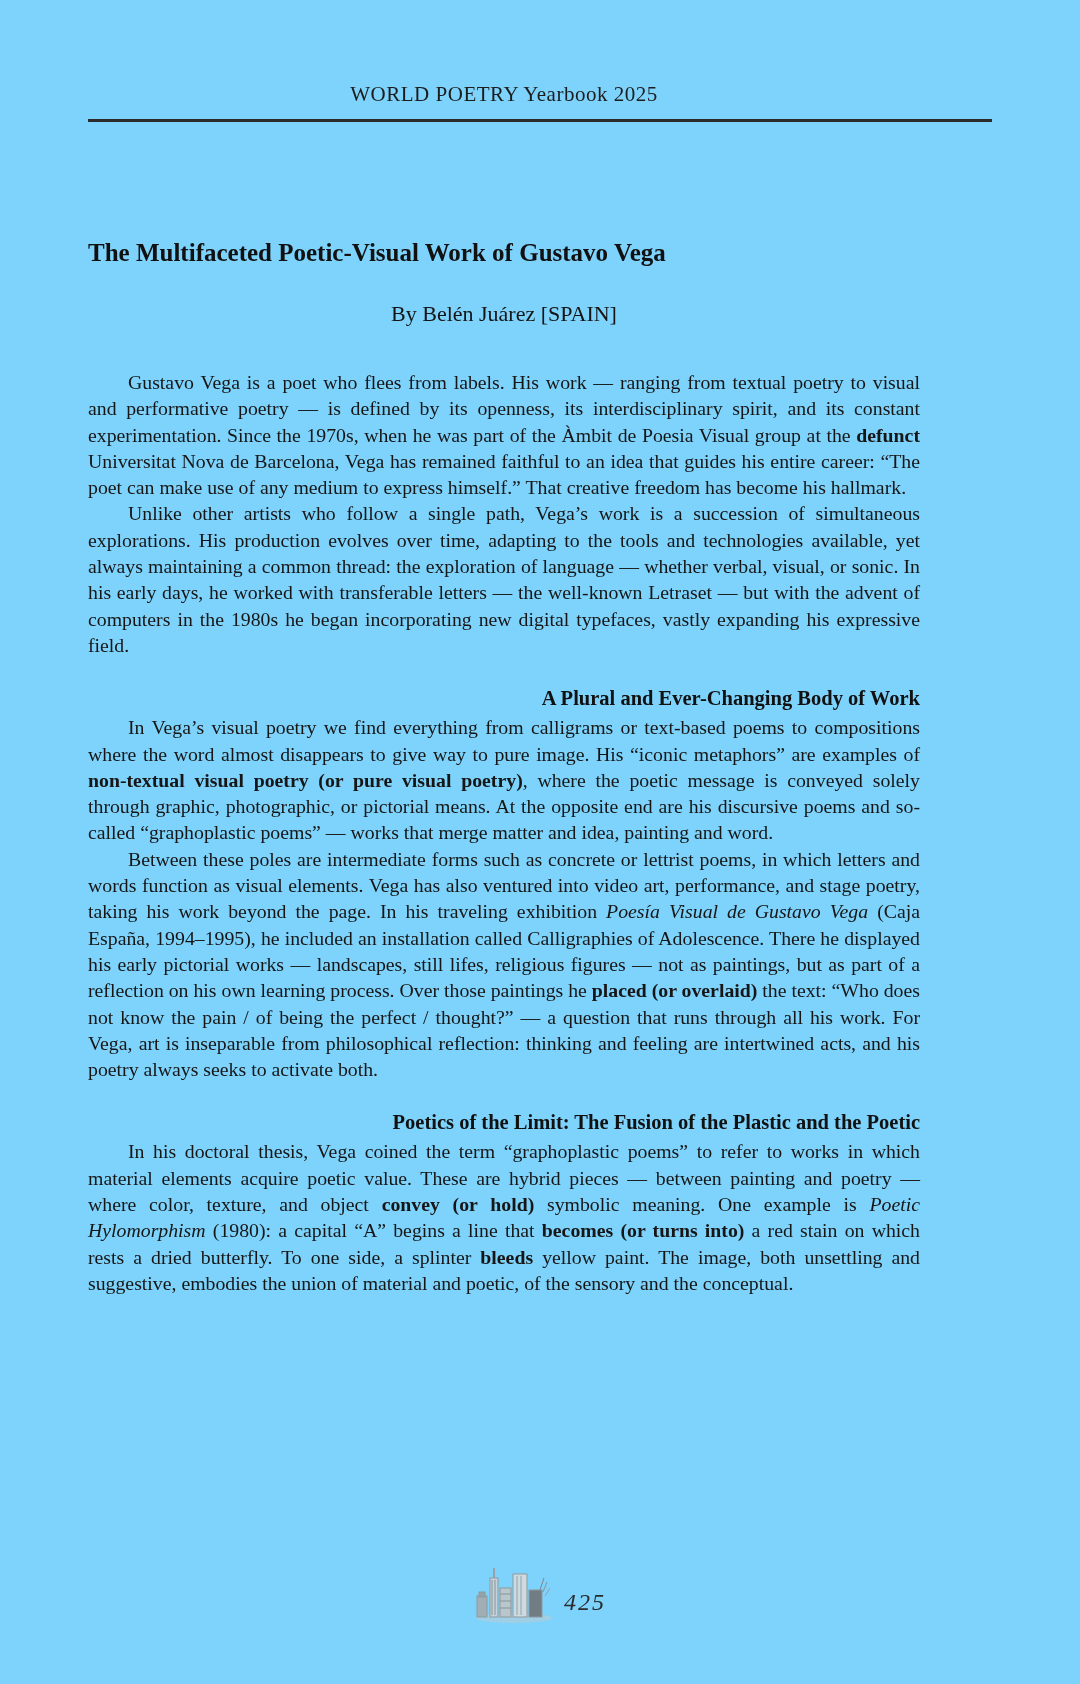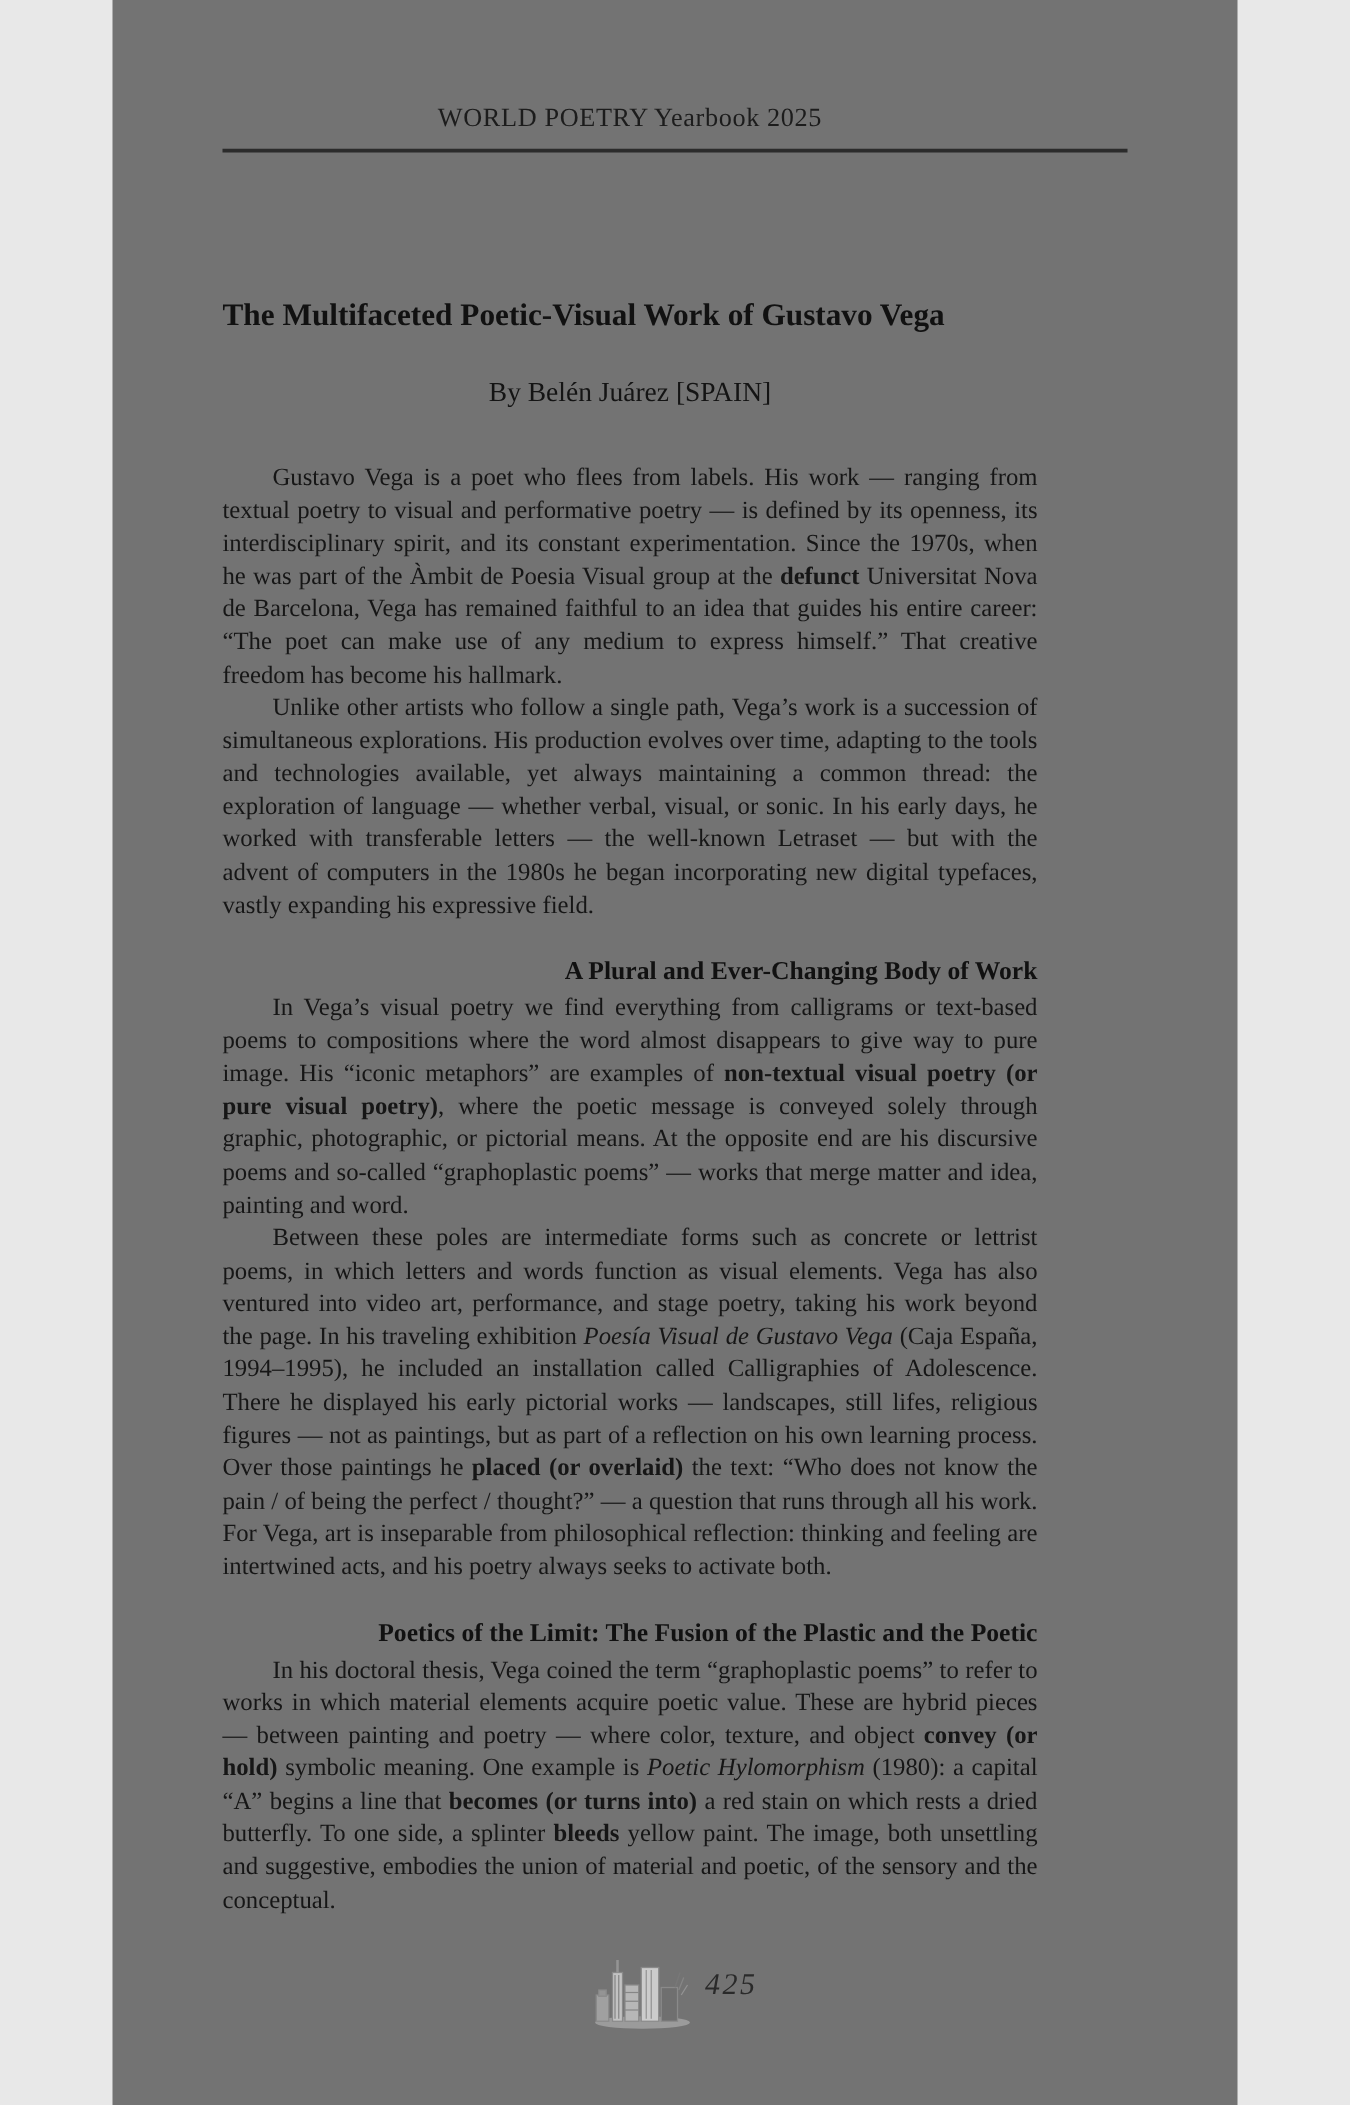--- a/index.html
+++ b/index.html
@@ -1,21 +1,21 @@
 <!DOCTYPE html>
 <html><head>
 <meta charset="utf-8">
 <style>
   html, body { margin: 0; padding: 0; background: #e8e8e8; }
   .page {
     position: relative;
-    width: 900px;
+    width: 1080px;
     height: 1684px;
     margin: 0 auto;
-    background: #737373;
+    background: #7dd3fc;
     font-family: "Liberation Serif", "DejaVu Serif", serif;
     color: #141414;
     overflow: hidden;
     box-sizing: border-box;
   }
   .inner { padding: 82px 88px 0 88px; }
   .running-head {
     text-align: center;
     font-size: 21px;
     line-height: 24px;
@@ -58,21 +58,21 @@
     font-weight: bold;
     text-align: right;
     color: #111;
   }
   .page-footer {
     position: absolute;
     bottom: 60px;
     left: 50%;
     transform: translateX(-50%);
     display: flex;
-    align-items: center;
+    align-items: flex-end;
     gap: 8px;
   }
   .page-footer .skyline { display: block; }
   .page-number {
     font-style: italic;
     font-size: 24px;
     letter-spacing: 2px;
     color: #2a2a2a;
     padding-bottom: 8px;
   }

